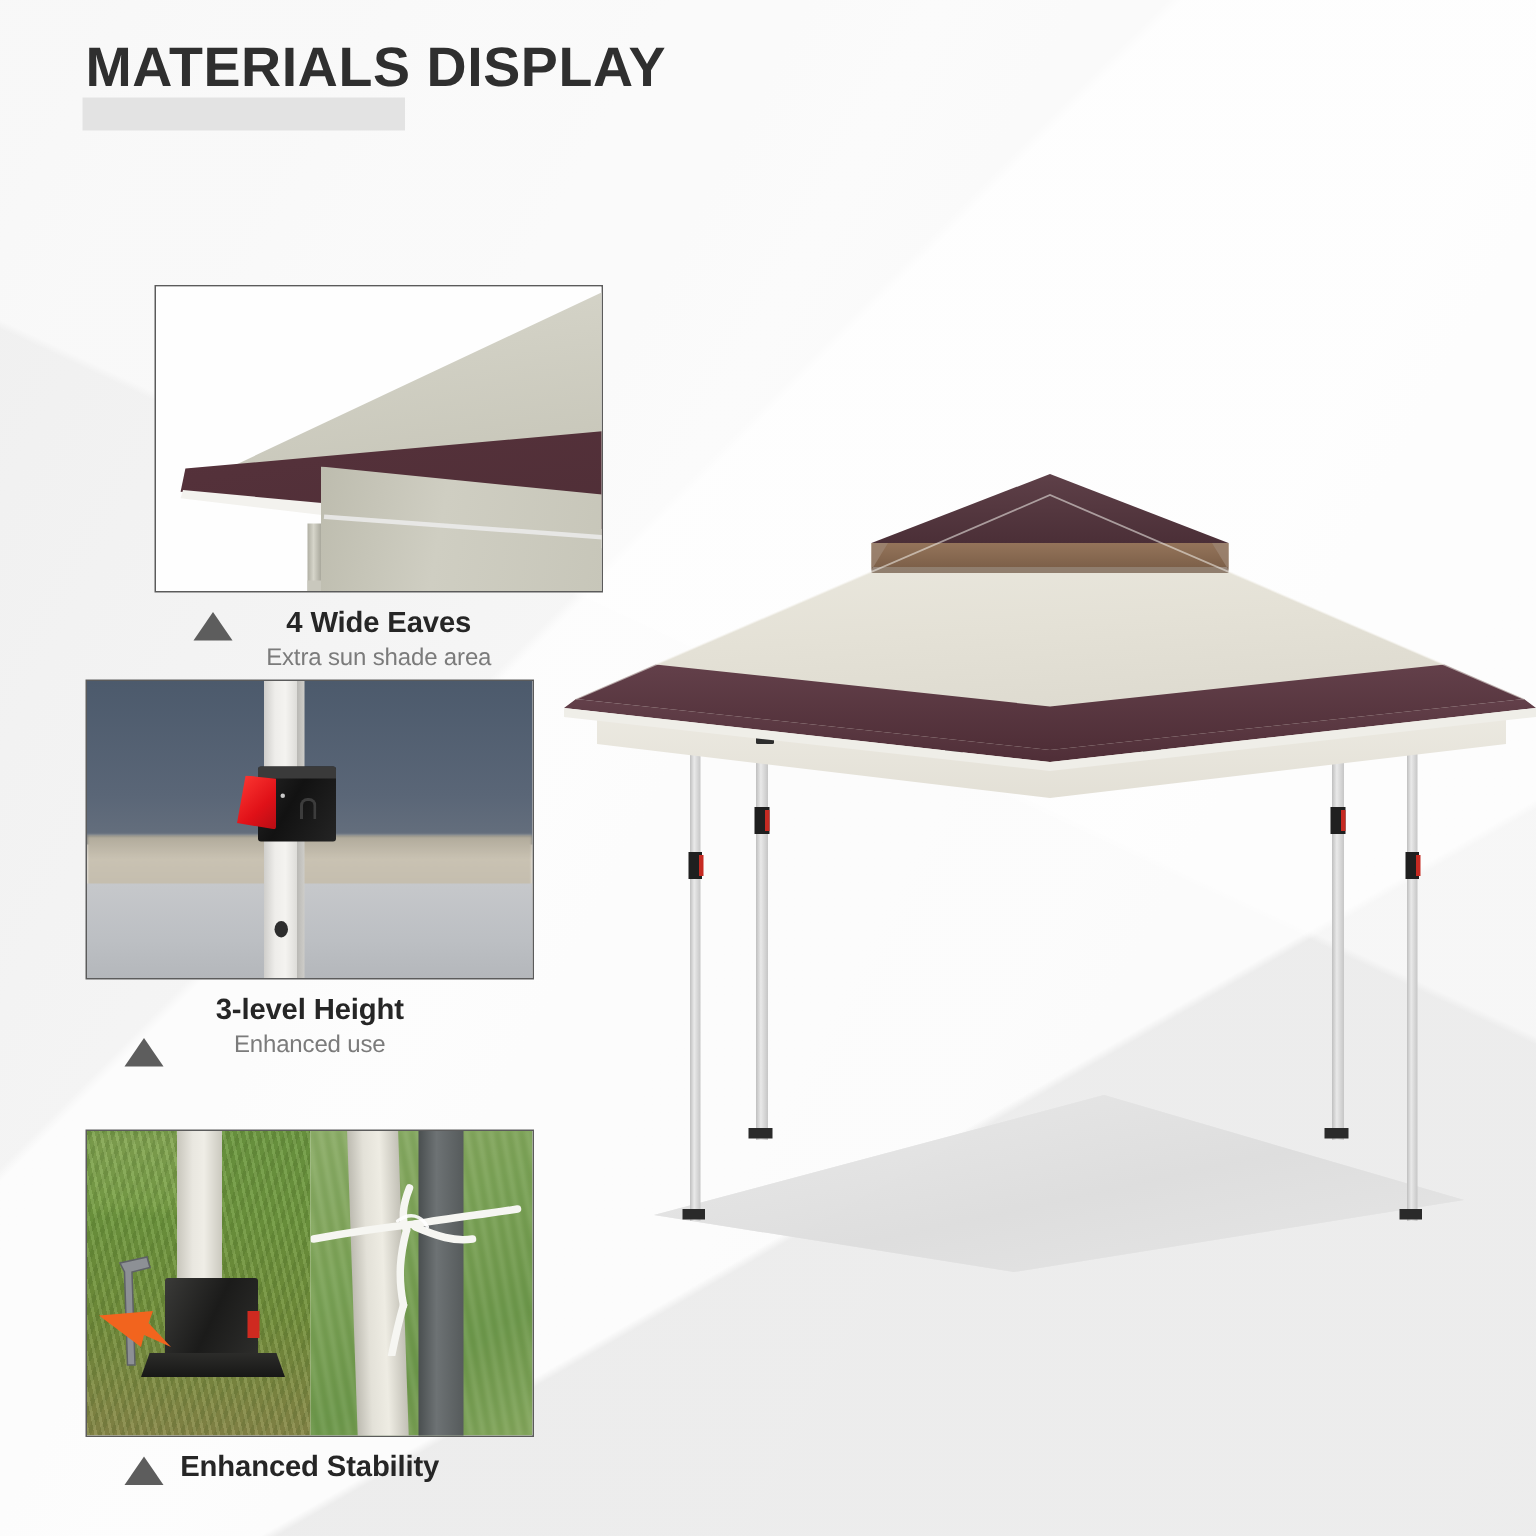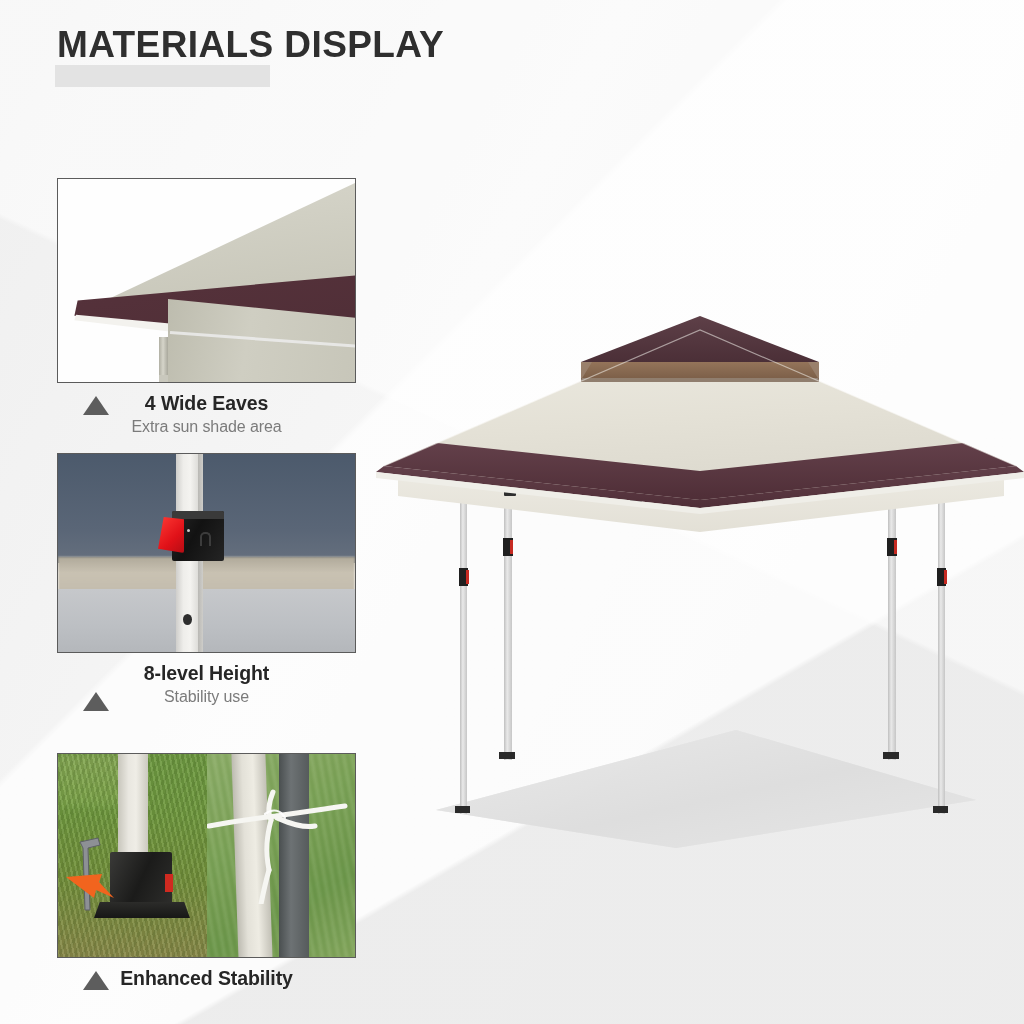--- a/index.html
+++ b/index.html
@@ -45,21 +45,21 @@
   }
   .subtitle {
     margin-top:20px;
     font-size:21.5px; color:#6b6b6b; font-weight:400;
     letter-spacing:.1px; white-space:nowrap;
   }
 
   
   .features { position:absolute; left:57px; top:178px; width:300px; }
   .feature { position:relative; }
-  .f1 { position:absolute; top:0; }
+  .f1 { position:absolute; top:12px;margin-left:46px; }
   .f2 { position:absolute; top:275px; }
   .f3 { position:absolute; top:575px; }
 
   .photo {
     position:relative;
     width:299px; height:205px;
     border:1px solid #5b5b5b;
     background:#ffffff;
     overflow:hidden;
   }
@@ -291,22 +291,22 @@
         <div class="lk-pole-edge"></div>
         <div class="lk-hole"></div>
         <div class="lk-box"></div>
         <div class="lk-box-top"></div>
         <div class="lk-lever"></div>
         <div class="lk-dot"></div>
         <div class="lk-glyph"></div>
       </div>
       <div class="caption">
         <div class="tri tri-b"></div>
-        <div class="cap-title">8-level Height</div>
-        <div class="cap-sub">Stability use</div>
+        <div class="cap-title">3-level Height</div>
+        <div class="cap-sub">Enhanced use</div>
       </div>
     </div>
 
     <div class="feature f3">
       <div class="photo">
 
         <div class="st-left">
           <div class="st-blur-top"></div>
           <svg class="st-stake" viewBox="0 0 30 78">
             <path d="M4 6 L22 2 L24 9 L12 12 L14 74 L9 74 L7 12 Z" fill="#8d9095" stroke="#5e6166" stroke-width="1"></path>

